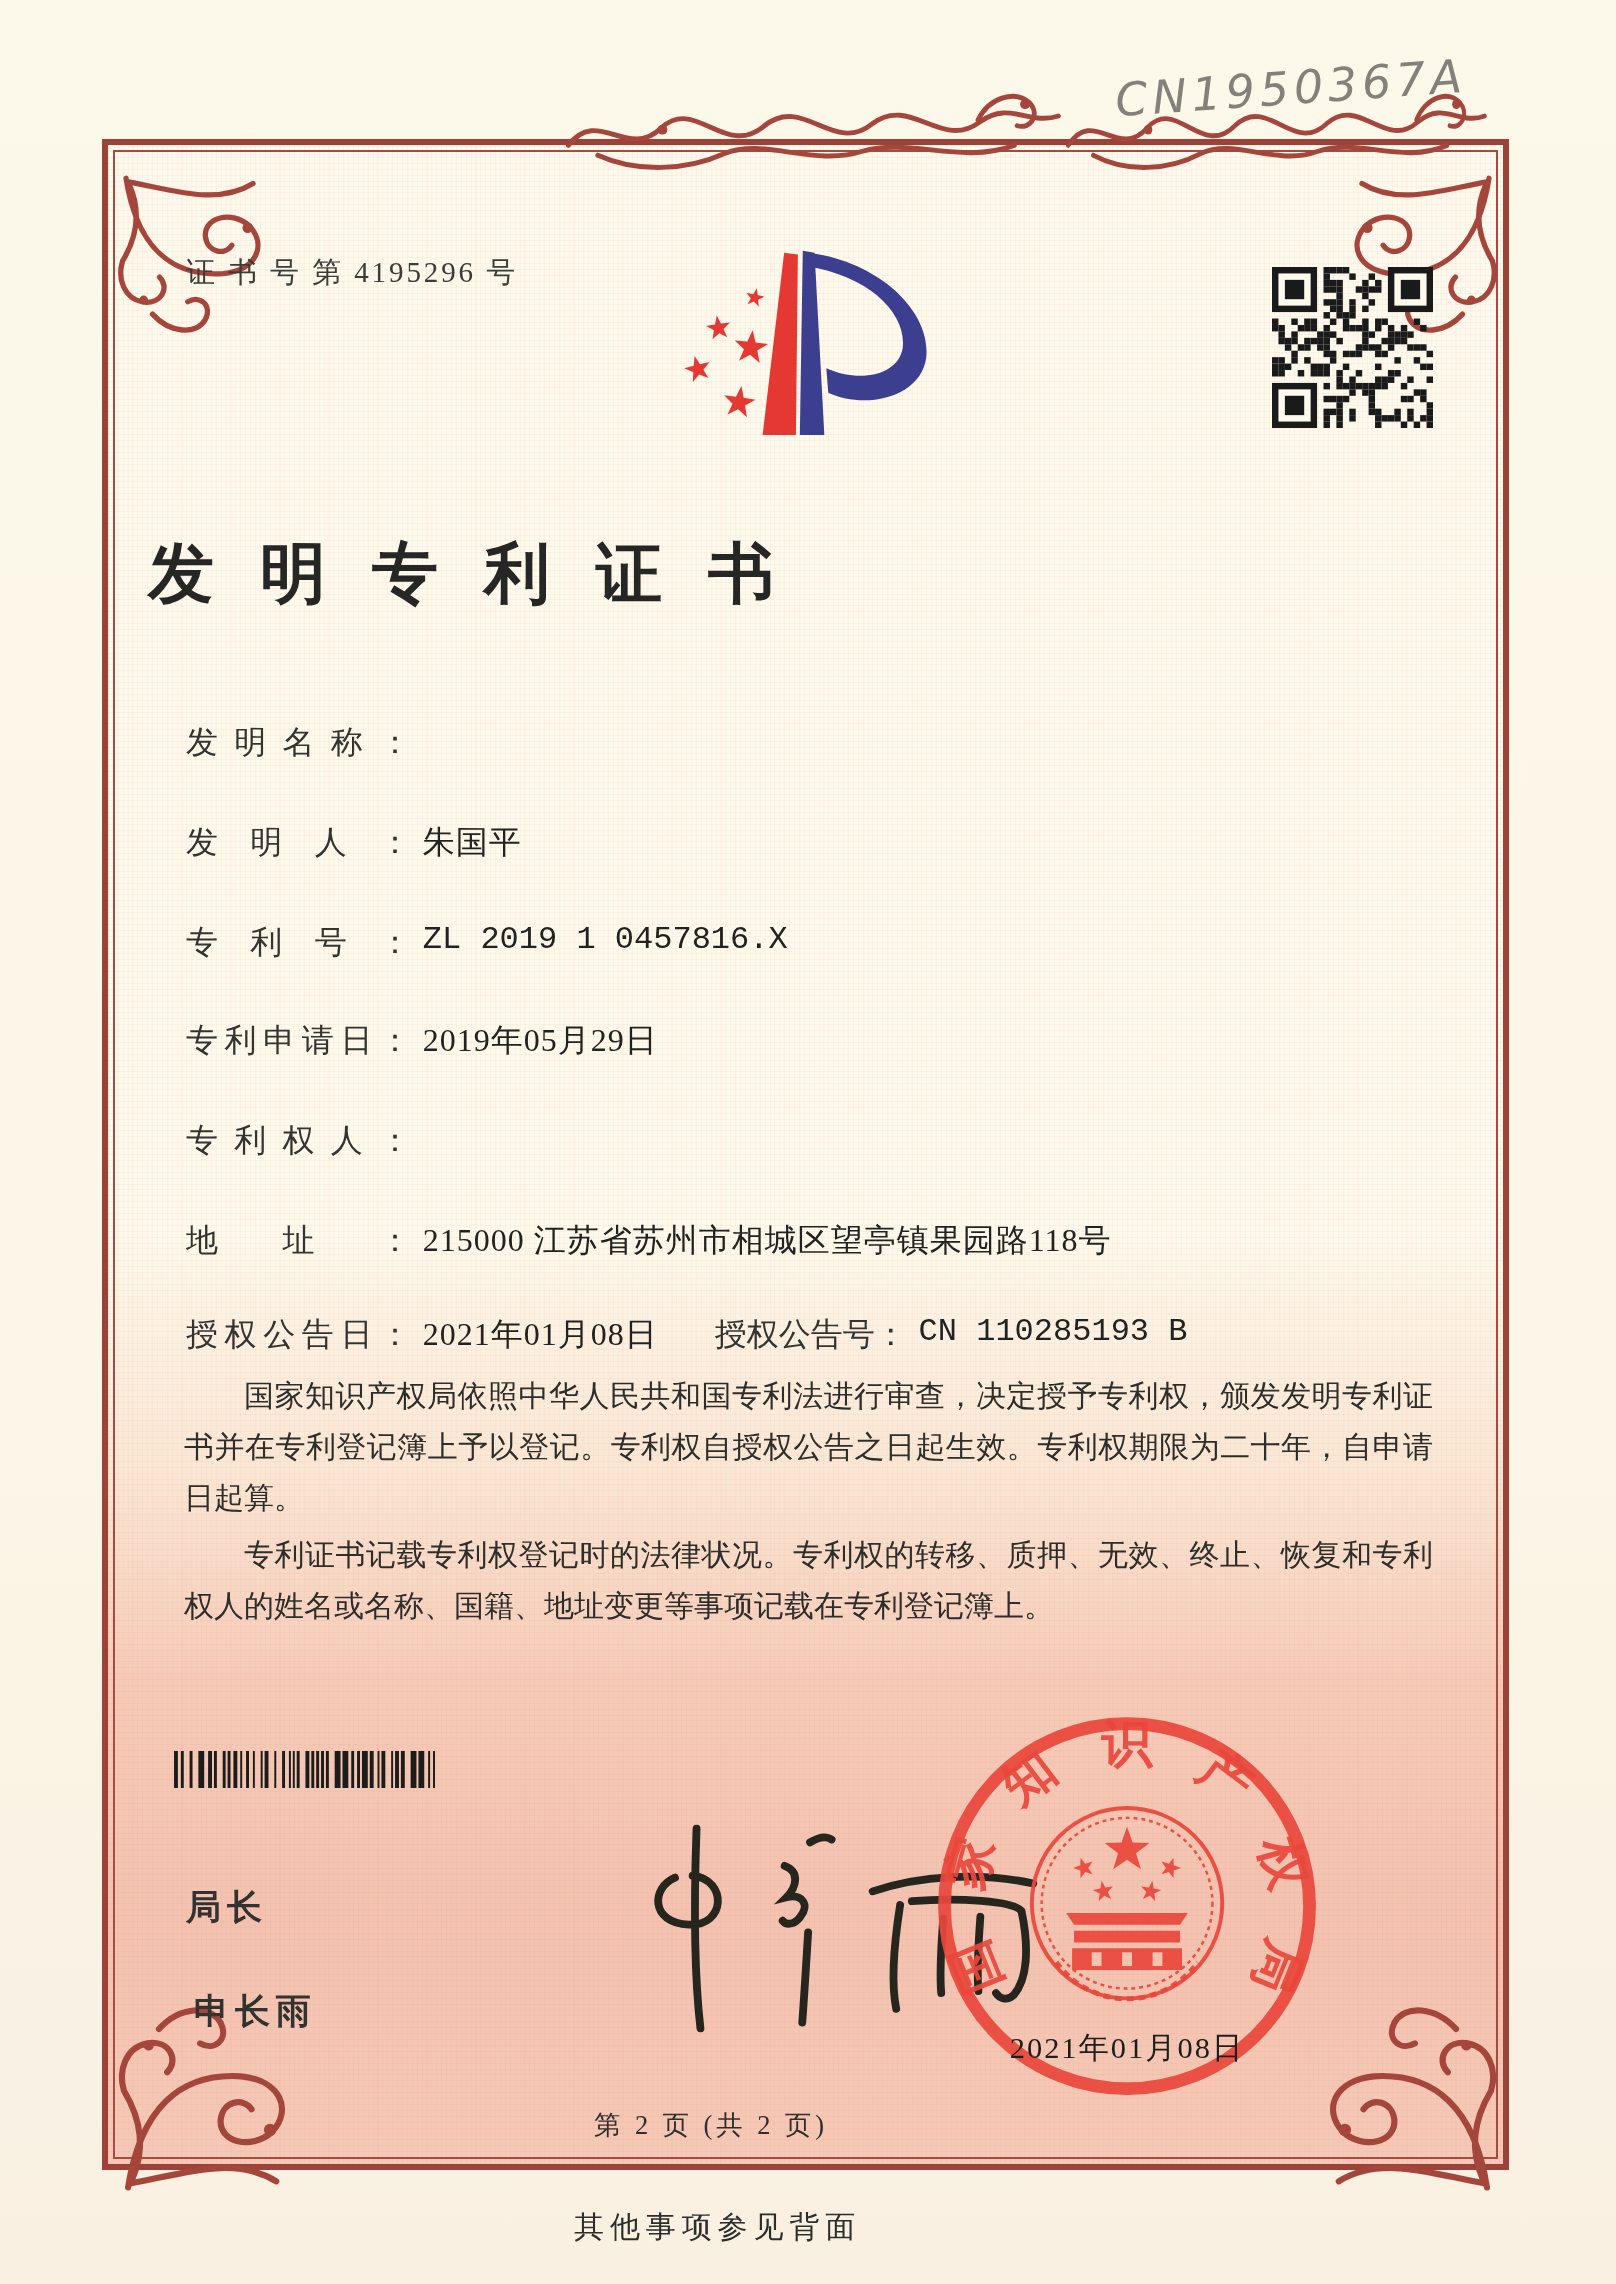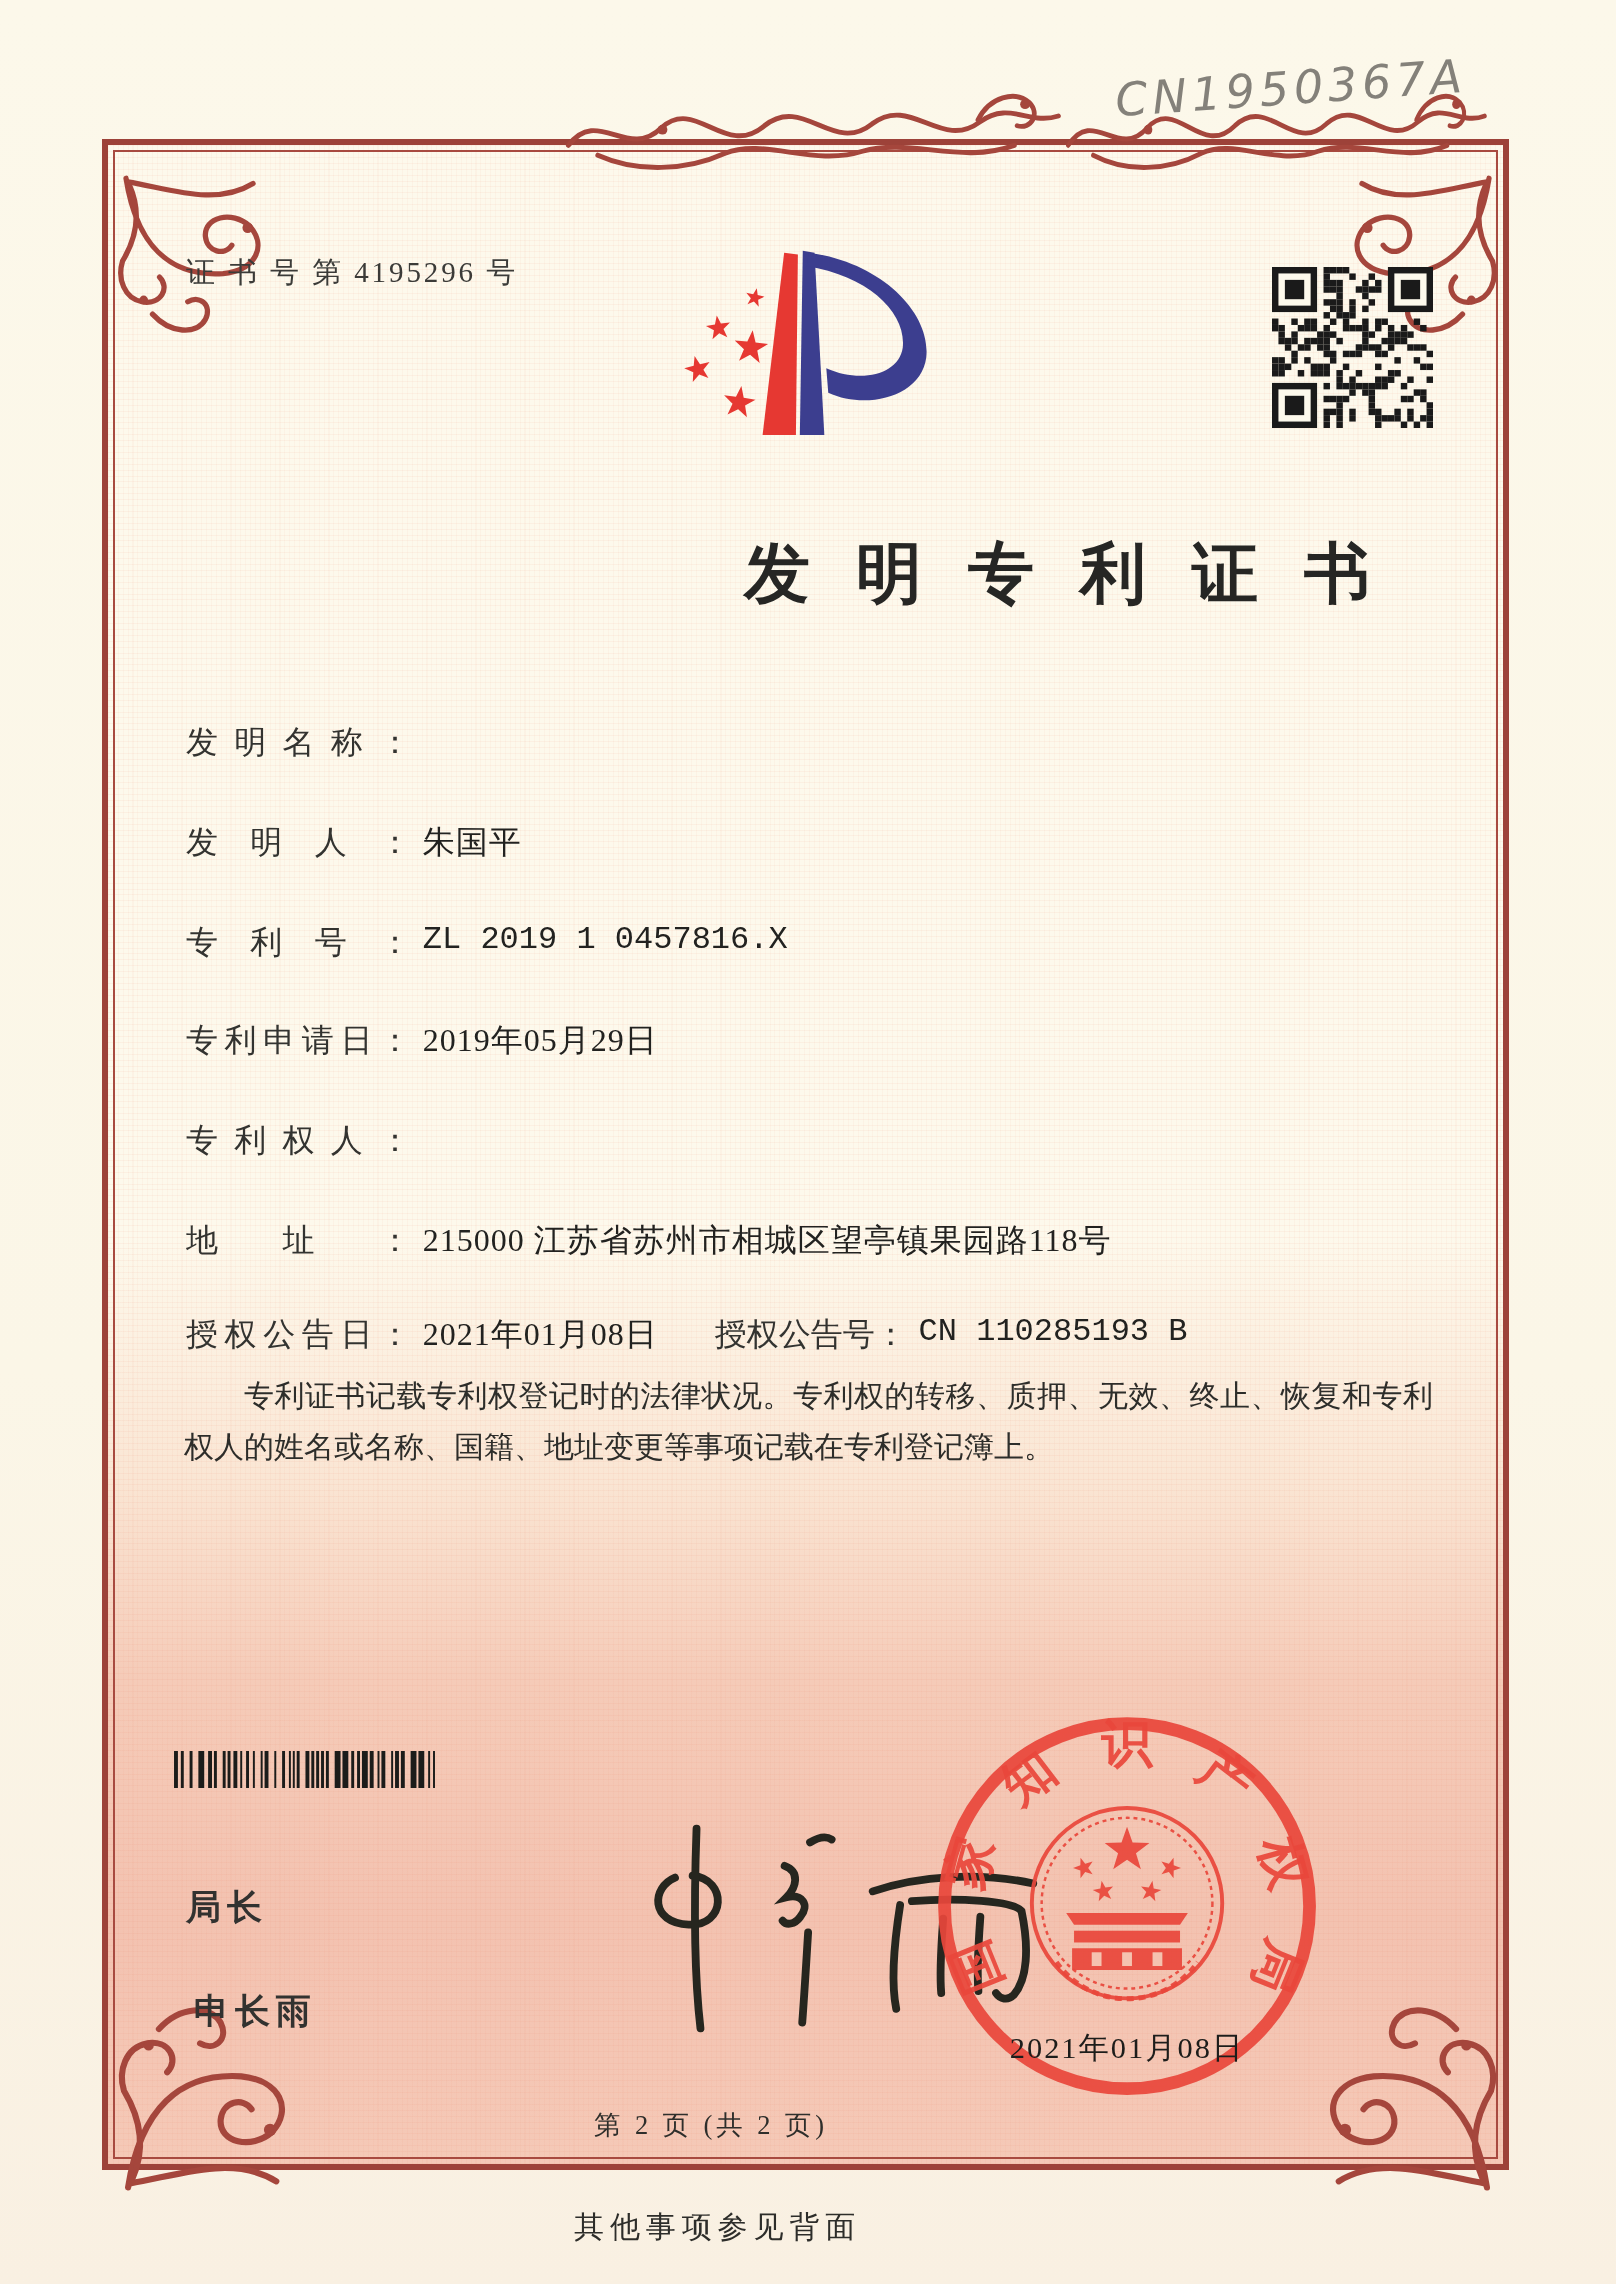--- a/index.html
+++ b/index.html
@@ -15,21 +15,21 @@
            linear-gradient(180deg,#fdf9ec 0%,#fdf9ec 54%,#fae6d4 66%,#f5cbb8 76%,#f3c2b0 88%,#f5c9b7 100%);}
   .frame::after{content:"";position:absolute;inset:4.9px;border:2px solid #a84a40;pointer-events:none;}
   .orn{position:absolute;pointer-events:none;}
   
   .hand-note{position:absolute;left:1115px;top:61px;font-size:46px;color:#84817a;
              font-family:"DejaVu Sans",sans-serif;font-style:italic;letter-spacing:4.9px;
              transform:rotate(-4deg);}
   .cert-no{position:absolute;left:186px;top:253px;font-size:29px;color:#3b3b38;letter-spacing:2.9px;}
   .logo{position:absolute;left:635px;top:235px;}
   .qr{position:absolute;left:1272px;top:267px;}
-  .title{position:absolute;left:102px;width:1314px;top:529px;text-align:right;
+  .title{position:absolute;left:102px;width:1314px;top:529px;text-align:left;
          font-size:66px;font-weight:bold;color:#262624;letter-spacing:46px;text-indent:46px;}
   
   .row{position:absolute;left:186px;width:1255px;display:flex;align-items:flex-start;
        font-size:32px;color:#2b2b28;}
   .label{width:225px;flex:none;display:inline-flex;justify-content:space-between;color:#333330;}
   .value{margin-left:11.8px;letter-spacing:1px;color:#222220;}
   .mono{font-family:"Liberation Mono","DejaVu Sans Mono",monospace;letter-spacing:0;}
   .label2{margin-left:57px;color:#333330;}
   
   .paras{position:absolute;left:184px;top:1370px;width:1249px;}
@@ -368,20 +368,21 @@
         <span>告</span>
         <span>日</span>
         <span>：</span>
       </span>
     <span class="value">2021年01月08日</span>
     <span class="label2">授权公告号：</span>
     <span class="value mono">CN 110285193 B</span>
   </div>
 
   <div class="paras">
+    <p>国家知识产权局依照中华人民共和国专利法进行审查，决定授予专利权，颁发发明专利证书并在专利登记簿上予以登记。专利权自授权公告之日起生效。专利权期限为二十年，自申请日起算。</p>
     <p>专利证书记载专利权登记时的法律状况。专利权的转移、质押、无效、终止、恢复和专利权人的姓名或名称、国籍、地址变更等事项记载在专利登记簿上。</p>
   </div>
 
   <svg class="barcode" id="barcode" width="263" height="37" viewBox="0 0 268 38">
       <rect x="0" y="0" width="4" height="38" fill="#1c1c1a"></rect>
       <rect x="7" y="0" width="3" height="38" fill="#1c1c1a"></rect>
       <rect x="16" y="0" width="3" height="38" fill="#1c1c1a"></rect>
       <rect x="25" y="0" width="6" height="38" fill="#1c1c1a"></rect>
       <rect x="35" y="0" width="4" height="38" fill="#1c1c1a"></rect>
       <rect x="41" y="0" width="3" height="38" fill="#1c1c1a"></rect>

